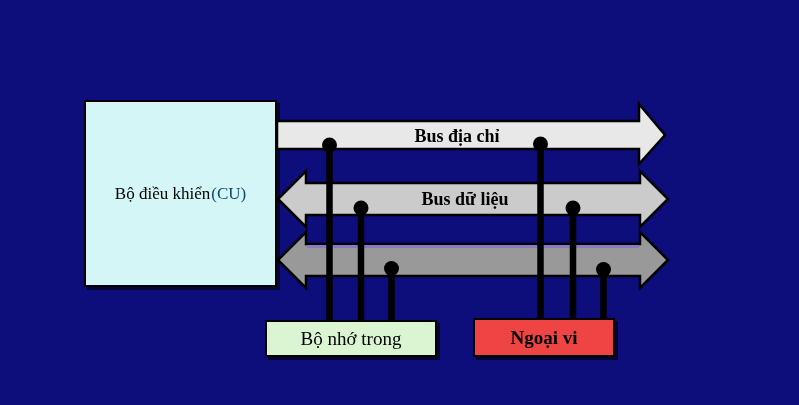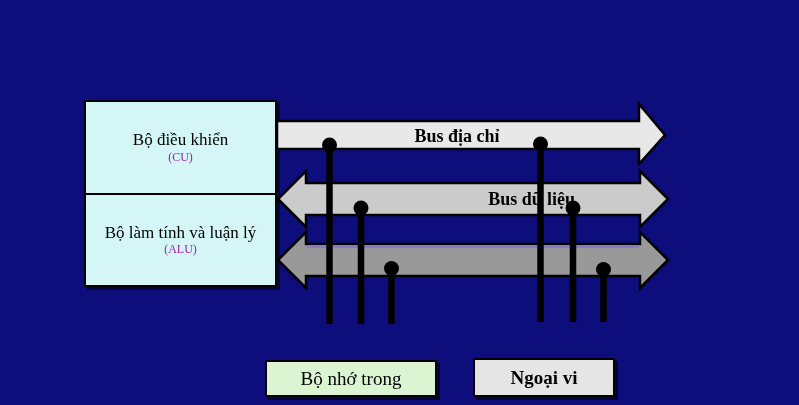--- a/index.html
+++ b/index.html
@@ -27,37 +27,37 @@
     box-sizing: border-box;
     border: 2px solid #000;
     box-shadow: 3px 3px 0 rgba(0,0,0,0.55);
     display: flex;
     flex-direction: column;
     z-index: 2;
   }
   .cpu-cell {
     flex: 1 1 0;
     display: flex;
-    flex-direction: column;
+    flex-direction: row;
     align-items: center;
     justify-content: center;
     gap: 1px;
     border-bottom: 2px solid #000;
     overflow: visible;
   }
   .cpu-cell:last-child { border-bottom: none; }
   .cpu-title {
     font-size: 17px;
     color: #000;
     white-space: nowrap;
     line-height: 1.15;
   }
   .cpu-subtitle {
-    font-size: 12px;
-    color: #a21caf;
+    font-size: 17px;
+    color: #0c4a6e;
     white-space: nowrap;
     line-height: 1.15;
   }
   .cpu-cell.registers .cpu-title {
     font-family: "Liberation Sans", "DejaVu Sans", sans-serif;
     font-style: italic;
     font-size: 16px;
   }
 
   
@@ -85,21 +85,20 @@
     position: absolute;
     box-sizing: border-box;
     border: 2px solid #000;
     box-shadow: 3px 3px 0 rgba(0,0,0,0.6);
     display: flex;
     align-items: center;
     justify-content: center;
     z-index: 5;
     color: #000;
     white-space: nowrap;
-    margin-top: 40px;
   }
   .memory-box {
     left: 265px; top: 320px;
     width: 172px; height: 37px;
     font-size: 19px;
   }
   .peripheral-box {
     left: 473px; top: 318px;
     width: 142px; height: 39px;
     font-size: 19px;
@@ -109,24 +108,20 @@
 </head>
 <body>
 
 <div class="stage" style="background-color: rgb(13, 13, 124);">
   <div class="diagram-layer">
 
     <div class="cpu-box" style="background-color: rgb(213, 246, 246);">
       <div class="cpu-cell">
         <span class="cpu-title">Bộ điều khiển</span>
         <span class="cpu-subtitle">(CU)</span>
-      </div>
-      <div class="cpu-cell">
-        <span class="cpu-title">Bộ làm tính và luận lý</span>
-        <span class="cpu-subtitle">(ALU)</span>
       </div>
     </div>
 
     <svg class="bus-layer" width="799" height="405" viewBox="0 0 799 405">
 
       <polygon points="277,121 639,121 639,104 665,135 639,164 639,149 277,149" stroke="#000" stroke-width="2.5" stroke-linejoin="miter" fill="#e8e8e8"></polygon>
 
       <polygon points="278,199 306,171 306,183 640,183 640,171 668,199 640,227 640,215 306,215 306,227" stroke="#000" stroke-width="2.5" stroke-linejoin="miter" fill="#cbcbcb"></polygon>
 
       <polygon points="278,260 306,232 306,244 640,244 640,232 668,260 640,288 640,276 306,276 306,288" stroke="#000" stroke-width="2.5" stroke-linejoin="miter" fill="#999999"></polygon>
@@ -143,23 +138,23 @@
 
       <circle cx="329.5" cy="145" r="7.5" fill="#000"></circle>
       <circle cx="540.5" cy="144" r="7.5" fill="#000"></circle>
       <circle cx="361" cy="208" r="7.5" fill="#000"></circle>
       <circle cx="573" cy="208" r="7.5" fill="#000"></circle>
       <circle cx="391.5" cy="268.5" r="7.5" fill="#000"></circle>
       <circle cx="603.5" cy="269.5" r="7.5" fill="#000"></circle>
     </svg>
 
     <div class="bus-label" style="left:457px; top:136px;">Bus địa chỉ</div>
-    <div class="bus-label" style="left:465px; top:199px;text-align:right;">Bus dữ liệu</div>
+    <div class="bus-label" style="left:465px; top:199px;">Bus dữ liệu</div>
 
     <div class="node-box memory-box" style="background-color: rgb(219, 245, 211);">
       <span>Bộ nhớ trong</span>
     </div>
-    <div class="node-box peripheral-box" style="background-color: #e5e5e5;">
+    <div class="node-box peripheral-box" style="background-color: #ef4444;">
       <span>Ngoại vi</span>
     </div>
 
   </div>
 </div>
 
 </body></html>

